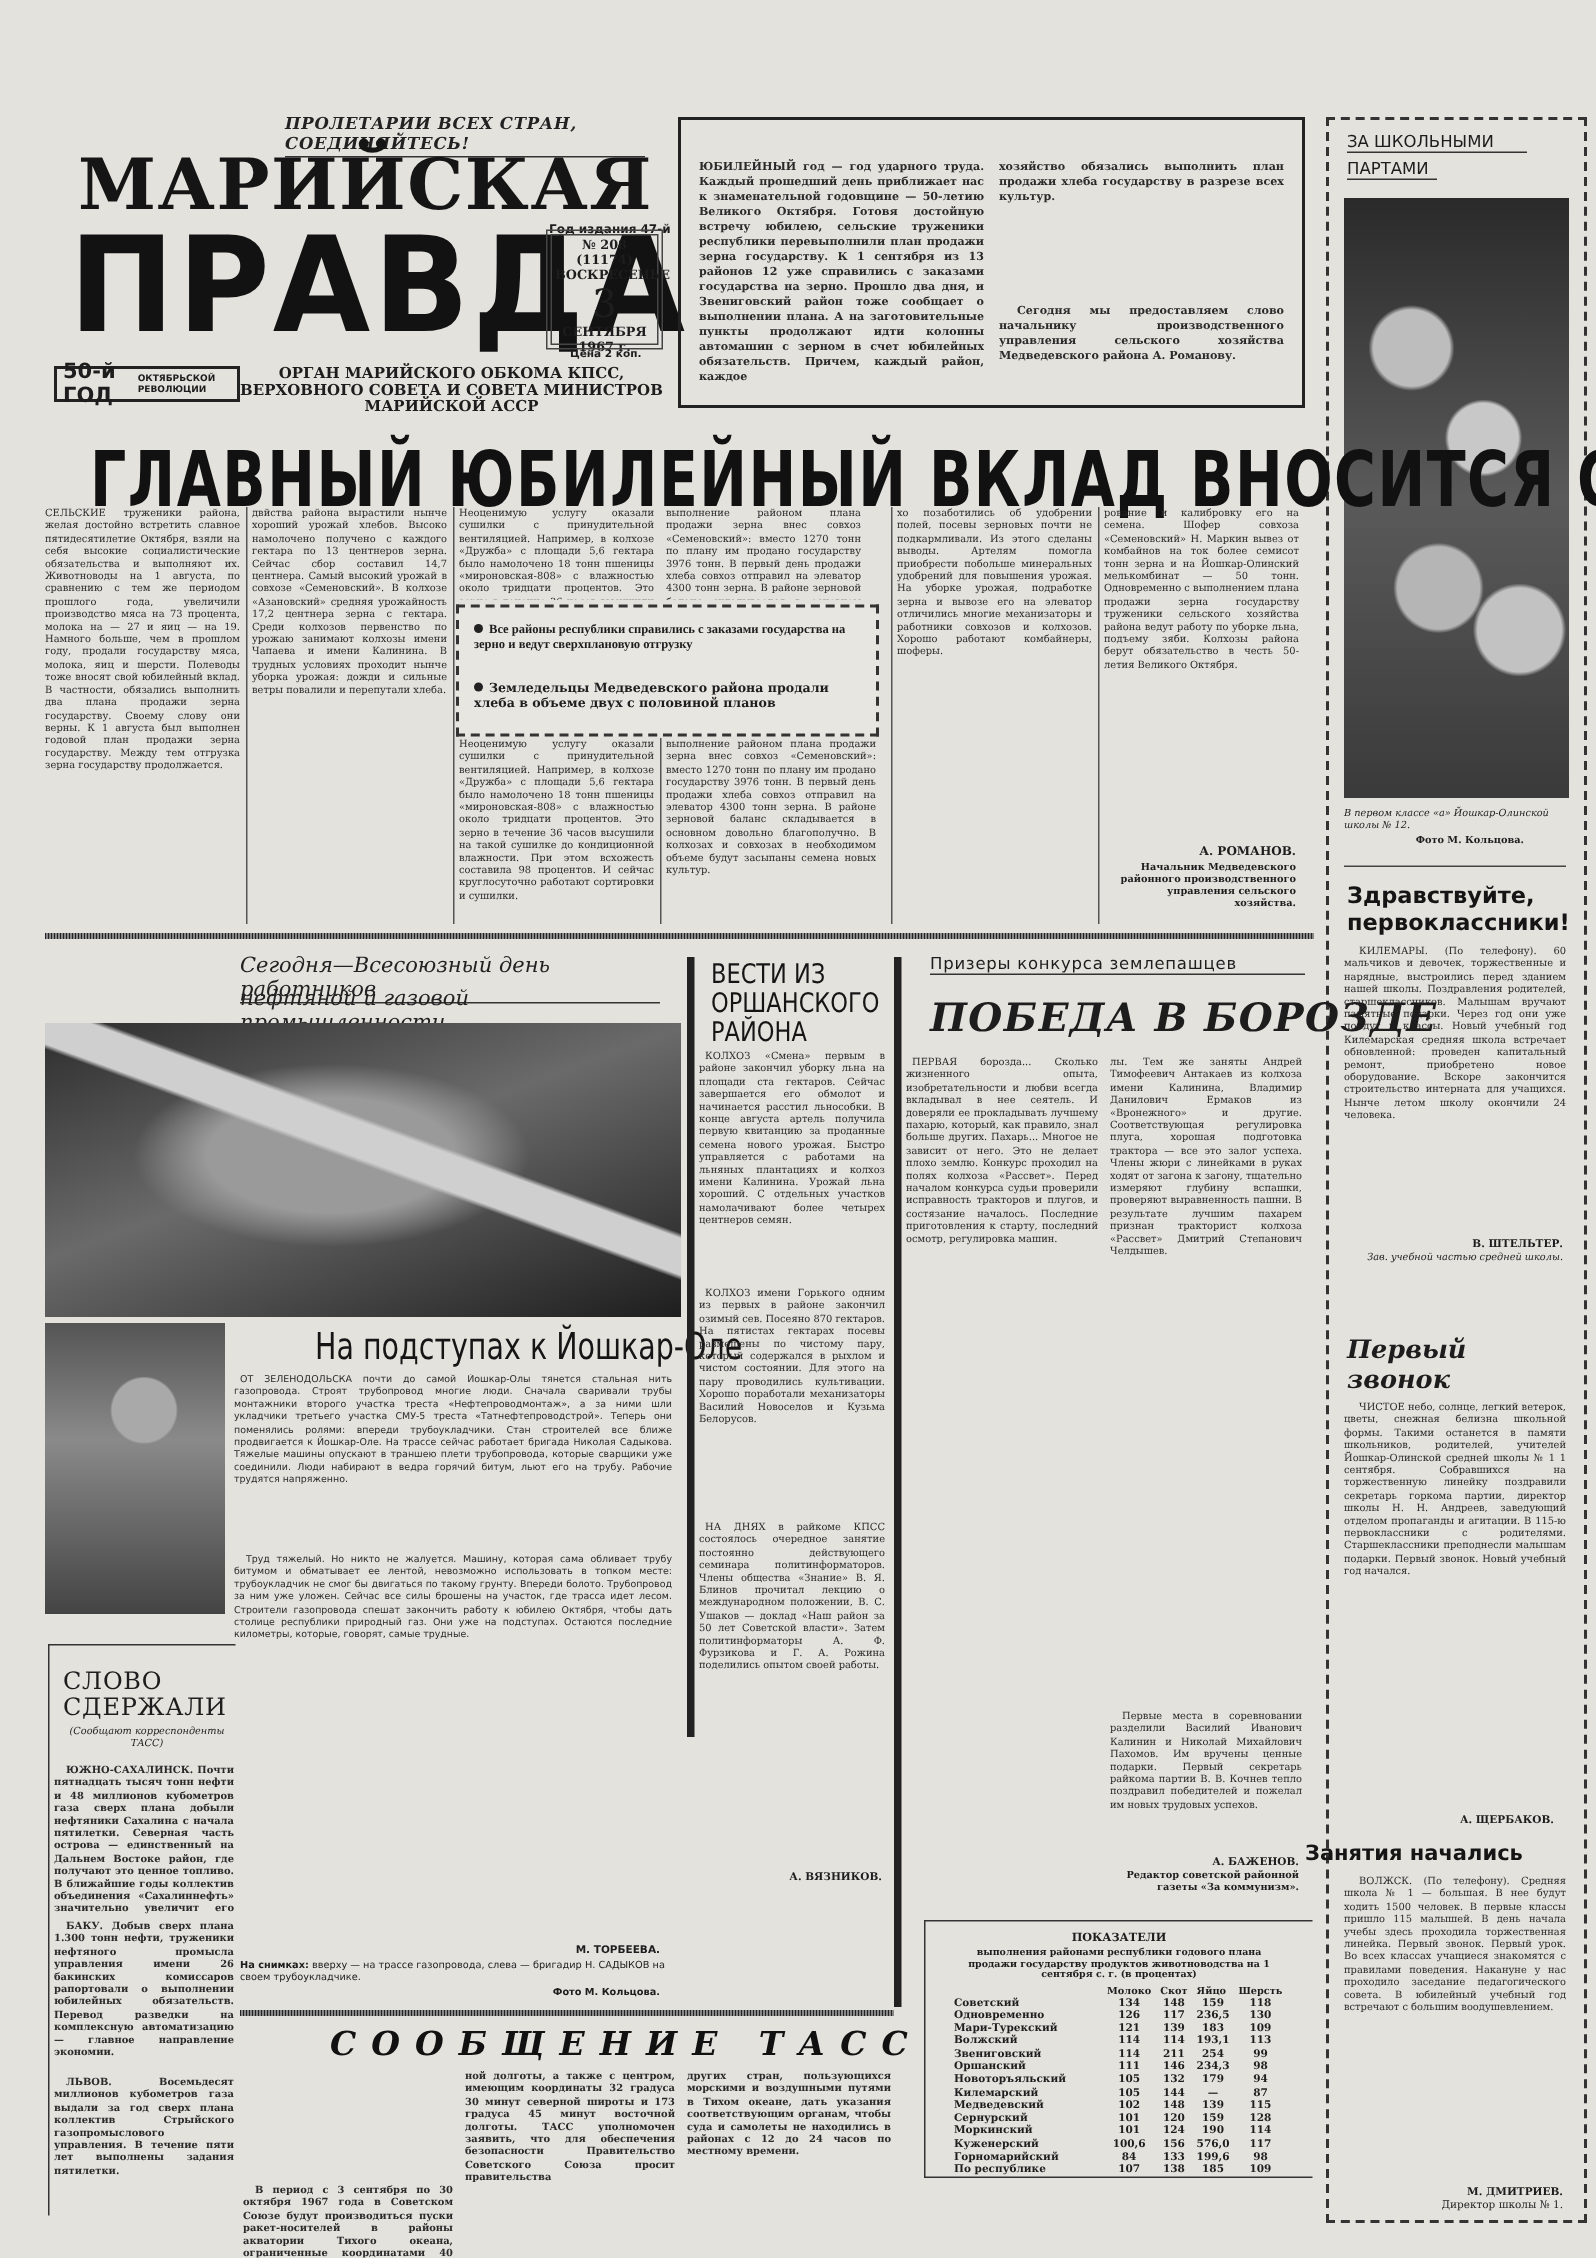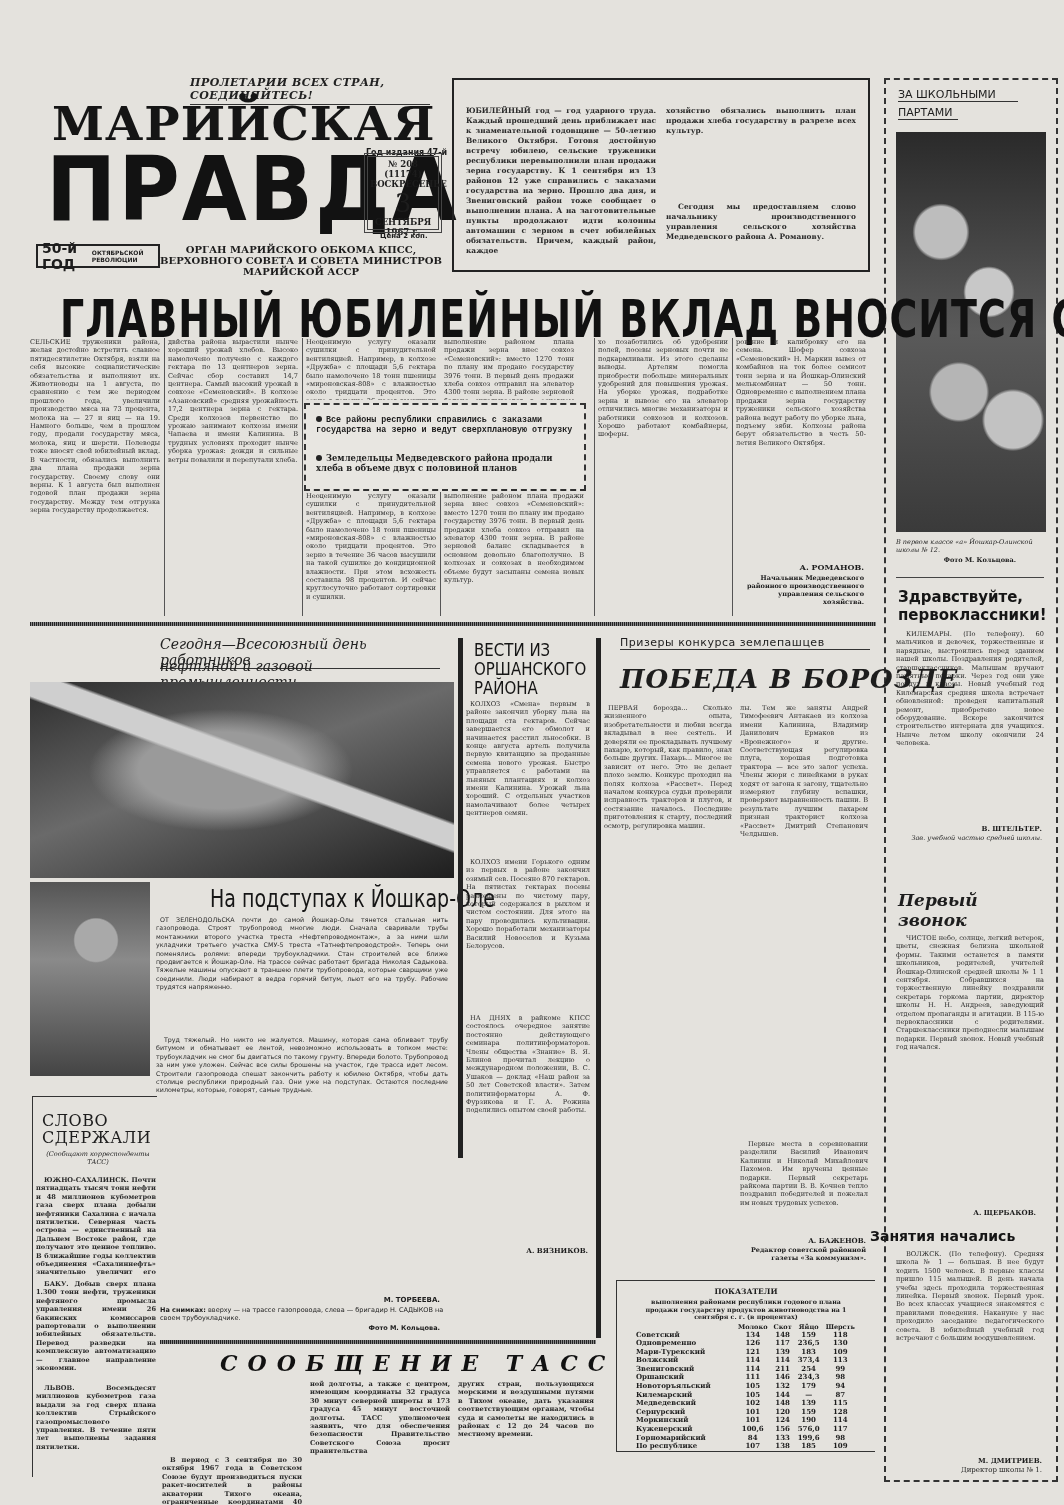--- a/index.html
+++ b/index.html
@@ -61,21 +61,21 @@
 
   .subhead-italic { font-family: "DejaVu Serif", serif; font-style: italic; font-size: 14px; color: #222; }
   .ruled { border-bottom: 1px solid #333; }
   .cond-head { font-family: "DejaVu Sans", sans-serif; font-weight: bold; transform-origin: left top; color: #151515; }
   .tass-head { font-family: "DejaVu Serif", serif; font-weight: bold; font-style: italic;
     font-size: 22px; letter-spacing: 10px; color: #111; }
   .byline { font-family: "DejaVu Serif", serif; font-weight: bold; font-size: 7px; text-align: right; }
   .caption { font-family: "DejaVu Serif", serif; font-style: italic; font-size: 6.5px; line-height: 8px; }
 
   table.stats { border-collapse: collapse; font-family: "DejaVu Serif", serif; font-size: 7px; font-weight: bold; }
-  table.stats th { font-size: 6.5px; font-weight: bold; text-align: center; padding: 0 3px; margin-left: 16px; }
+  table.stats th { font-size: 6.5px; font-weight: bold; text-align: left; padding: 0 3px; margin-left: 16px; }
   table.stats td { padding: 0 3px; line-height: 8.6px; }
   table.stats td.num { text-align: center; }
   .hatch { background: repeating-linear-gradient(90deg, #222 0 1px, #888 1px 2px); }
 </style>
 </head>
 <body>
 
 <div class="abs slogan" style="left:190px;top:76px;width:240px;">ПРОЛЕТАРИИ ВСЕХ СТРАН, СОЕДИНЯЙТЕСЬ!</div>
 <div class="abs title-top" style="left:52px;top:100px;">МАРИЙСКАЯ</div>
 <div class="abs title-main" style="left:46px;top:150px;">ПРАВДА</div>
@@ -125,21 +125,21 @@
 <div class="abs main-headline" style="left:60px;top:290px;">ГЛАВНЫЙ ЮБИЛЕЙНЫЙ ВКЛАД ВНОСИТСЯ СЕЙЧАС</div>
 
 <p class="abs body-text" style="left:30px;top:338px;width:130px;height:278px;">СЕЛЬСКИЕ труженики района, желая достойно встретить славное пятидесятилетие Октября, взяли на себя высокие социалистические обязательства и выполняют их. Животноводы на 1 августа, по сравнению с тем же периодом прошлого года, увеличили производство мяса на 73 процента, молока на — 27 и яиц — на 19. Намного больше, чем в прошлом году, продали государству мяса, молока, яиц и шерсти. Полеводы тоже вносят свой юбилейный вклад. В частности, обязались выполнить два плана продажи зерна государству. Своему слову они верны. К 1 августа был выполнен годовой план продажи зерна государству. Между тем отгрузка зерна государству продолжается.</p>
 <div class="col-rule" style="left:164px;top:338px;height:278px;"></div>
 <p class="abs body-text" style="left:168px;top:338px;width:130px;height:278px;">двйства района вырастили нынче хороший урожай хлебов. Высоко намолочено получено с каждого гектара по 13 центнеров зерна. Сейчас сбор составил 14,7 центнера. Самый высокий урожай в совхозе «Семеновский». В колхозе «Азановский» средняя урожайность 17,2 центнера зерна с гектара. Среди колхозов первенство по урожаю занимают колхозы имени Чапаева и имени Калинина. В трудных условиях проходит нынче уборка урожая: дожди и сильные ветры повалили и перепутали хлеба.</p>
 <div class="col-rule" style="left:302px;top:338px;height:278px;"></div>
 <p class="abs body-text" style="left:306px;top:338px;width:130px;height:62px;">Неоценимую услугу оказали сушилки с принудительной вентиляцией. Например, в колхозе «Дружба» с площади 5,6 гектара было намолочено 18 тонн пшеницы «мироновская-808» с влажностью около тридцати процентов. Это зерно в течение 36 часов высушили на такой сушилке до кондиционной влажности. При этом всхожесть составила 98 процентов. И сейчас круглосуточно работают сортировки и сушилки.</p>
 <p class="abs body-text" style="left:444px;top:338px;width:130px;height:62px;">выполнение районом плана продажи зерна внес совхоз «Семеновский»: вместо 1270 тонн по плану им продано государству 3976 тонн. В первый день продажи хлеба совхоз отправил на элеватор 4300 тонн зерна. В районе зерновой баланс складывается в основном довольно благополучно. В колхозах и совхозах в необходимом объеме будут засыпаны семена новых культур.</p>
 
 <div class="abs zigzag" style="left:304px;top:403px;width:278px;height:84px;background:#e8e6e1;">
-  <div style="position:absolute;left:10px;top:10px;width:258px;font-family:Liberation Mono, monospace;font-weight:bold;font-size:8.4px;line-height:10px;">
+  <div style="position:absolute;left:10px;top:10px;width:258px;font-family:Liberation Serif, serif;font-weight:bold;font-size:8.4px;line-height:10px;">
     <span style="display:inline-block;width:6px;height:6px;border-radius:50%;background:#222;margin-right:4px;"></span><span>Все районы республики справились с заказами государства на зерно и ведут сверхплановую отгрузку</span>
   </div>
   <div style="position:absolute;left:10px;top:48px;width:258px;font-family:'DejaVu Serif',serif;font-weight:bold;font-size:8.4px;line-height:10px;">
     <span style="display:inline-block;width:6px;height:6px;border-radius:50%;background:#222;margin-right:4px;"></span><span>Земледельцы Медведевского района продали хлеба в объеме двух с половиной планов</span>
   </div>
 </div>
 
 <p class="abs body-text" style="left:306px;top:492px;width:130px;height:124px;">Неоценимую услугу оказали сушилки с принудительной вентиляцией. Например, в колхозе «Дружба» с площади 5,6 гектара было намолочено 18 тонн пшеницы «мироновская-808» с влажностью около тридцати процентов. Это зерно в течение 36 часов высушили на такой сушилке до кондиционной влажности. При этом всхожесть составила 98 процентов. И сейчас круглосуточно работают сортировки и сушилки.</p>
 <div class="col-rule" style="left:440px;top:492px;height:124px;"></div>
 <p class="abs body-text" style="left:444px;top:492px;width:140px;height:124px;">выполнение районом плана продажи зерна внес совхоз «Семеновский»: вместо 1270 тонн по плану им продано государству 3976 тонн. В первый день продажи хлеба совхоз отправил на элеватор 4300 тонн зерна. В районе зерновой баланс складывается в основном довольно благополучно. В колхозах и совхозах в необходимом объеме будут засыпаны семена новых культур.</p>
@@ -227,21 +227,21 @@
           <td>Мари-Турекский</td>
           <td class="num">121</td>
           <td class="num">139</td>
           <td class="num">183</td>
           <td class="num">109</td>
         </tr>
         <tr>
           <td>Волжский</td>
           <td class="num">114</td>
           <td class="num">114</td>
-          <td class="num">373,4</td>
+          <td class="num">193,1</td>
           <td class="num">113</td>
         </tr>
         <tr>
           <td>Звениговский</td>
           <td class="num">114</td>
           <td class="num">211</td>
           <td class="num">254</td>
           <td class="num">99</td>
         </tr>
         <tr>

